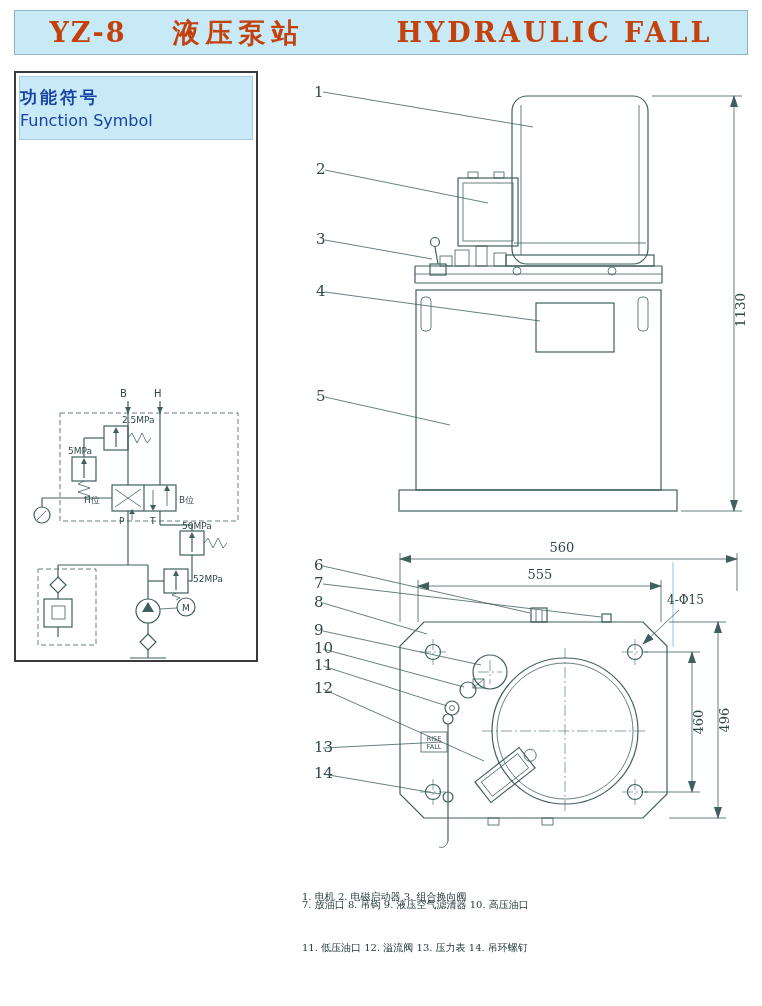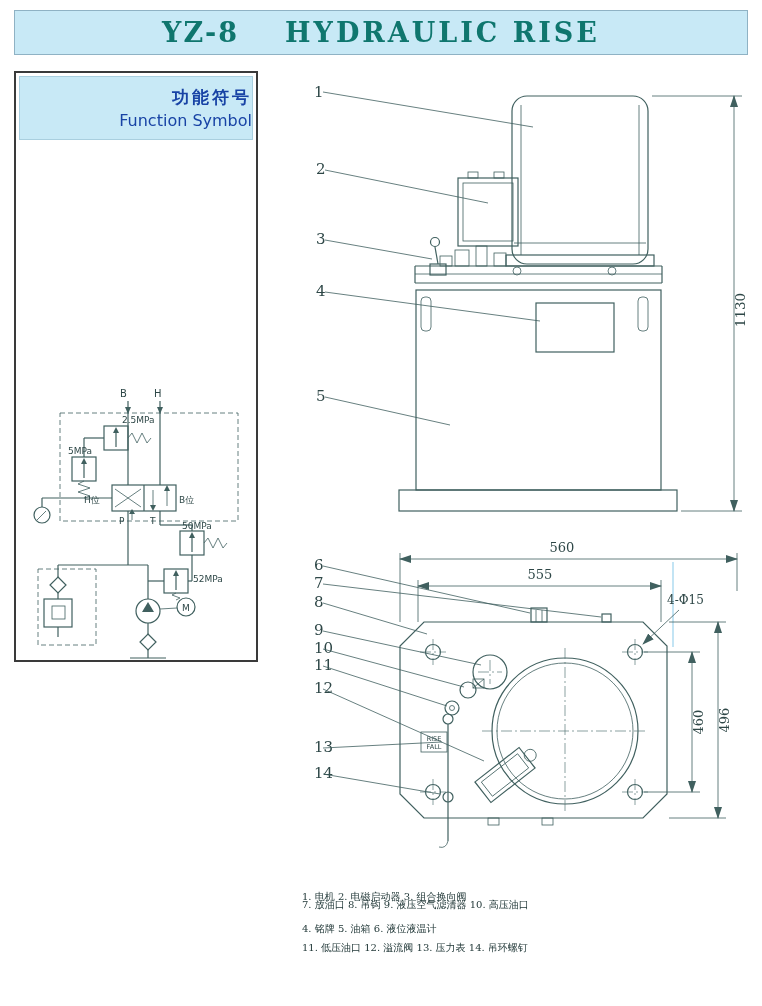--- a/index.html
+++ b/index.html
@@ -4,35 +4,34 @@
 <style>
   * { margin:0; padding:0; box-sizing:border-box; }
   html,body { background:#ffffff; }
   body { font-family:"DejaVu Sans", sans-serif; }
   .page { position:relative; width:762px; height:1006px; background:#ffffff; overflow:hidden; }
 
   .banner {
     position:absolute; left:14px; top:10px; width:734px; height:45px;
     background:#c8e9f6; border:1px solid #8fb2c4;
     display:flex; align-items:center; justify-content:center;
-    color:#0f766e; font-family:"DejaVu Serif", serif; font-weight:bold; font-size:27px;
+    color:#c2410c; font-family:"DejaVu Serif", serif; font-weight:bold; font-size:27px;
   }
   .banner .model { margin-right:46px; letter-spacing:2px; }
   .banner .cn    { margin-right:92px; letter-spacing:6px; }
   .banner .en    { letter-spacing:3px; }
 
   .left-panel {
     position:absolute; left:14px; top:71px; width:244px; height:591px;
     border:2px solid #3a3a3a; background:#fff;
   }
   .fs-header {
     margin:3px; height:64px; background:#c8e9f6; border:1px solid #a9cfdf;
-    display:flex; flex-direction:column; align-items:flex-end; justify-content:center;
+    display:flex; flex-direction:column; align-items:flex-start; justify-content:center;
     color:#1843a5;
-    padding-left:40px;
   }
   .fs-cn { font-size:17px; font-weight:bold; letter-spacing:3px; }
   .fs-en { font-size:16px; margin-top:2px; }
   .schematic { position:absolute; left:0px; top:72px; }
 
   .front-view { position:absolute; left:290px; top:75px; }
   .top-view   { position:absolute; left:290px; top:535px; }
 
   svg text { font-family:"DejaVu Serif", serif; fill:#2e4747; }
   svg .lbl-sans { font-family:"DejaVu Sans", sans-serif; }
@@ -47,21 +46,22 @@
   .pl1 { top:890px; } .pl2 { top:922px; } .pl3 { top:898px; } .pl4 { top:941px; }
   .parts-line { position:absolute; white-space:nowrap; }
 </style>
 </head>
 <body>
 
 <div class="page">
 
   <div class="banner">
     <span class="model">YZ-8</span>
-    <span class="en">HYDRAULIC RISE</span>
+    <span class="cn">液压泵站</span>
+    <span class="en">HYDRAULIC FALL</span>
   </div>
 
   <div class="left-panel">
     <div class="fs-header">
       <div class="fs-cn">功能符号</div>
       <div class="fs-en">Function Symbol</div>
     </div>
 
     <svg class="schematic" width="238" height="517" viewBox="0 0 238 517">
 
@@ -360,17 +360,16 @@
       <line class="thin" x1="33" y1="96" x2="191" y2="130"></line>
       <line class="thin" x1="33" y1="114" x2="174" y2="152"></line>
       <line class="thin" x1="33" y1="131" x2="157" y2="171"></line>
       <line class="thin" x1="33" y1="154" x2="194" y2="226"></line>
       <line class="thin" x1="33" y1="213" x2="152" y2="207"></line>
       <line class="thin" x1="33" y1="239" x2="150" y2="259"></line>
     </g>
   </svg>
 
   <div class="parts-list parts-line pl1">1. 电机   2. 电磁启动器   3. 组合换向阀</div>
-  <div class="parts-list parts-line pl2">4. 铭牌   5. 油箱   6. 液位液温计</div>
   <div class="parts-list parts-line pl3">7. 放油口   8. 吊钩   9. 液压空气滤清器   10. 高压油口</div>
   <div class="parts-list parts-line pl4">11. 低压油口   12. 溢流阀   13. 压力表   14. 吊环螺钉</div>
 
 </div>
 
 </body></html>

